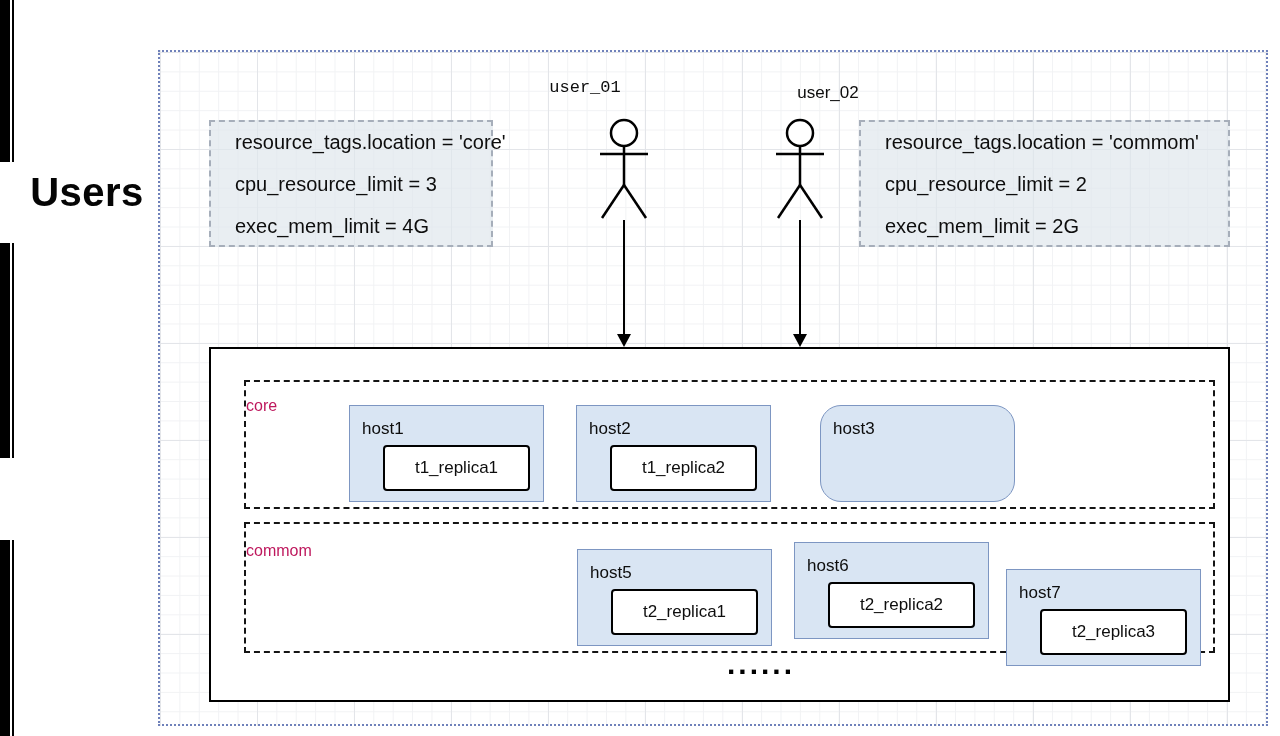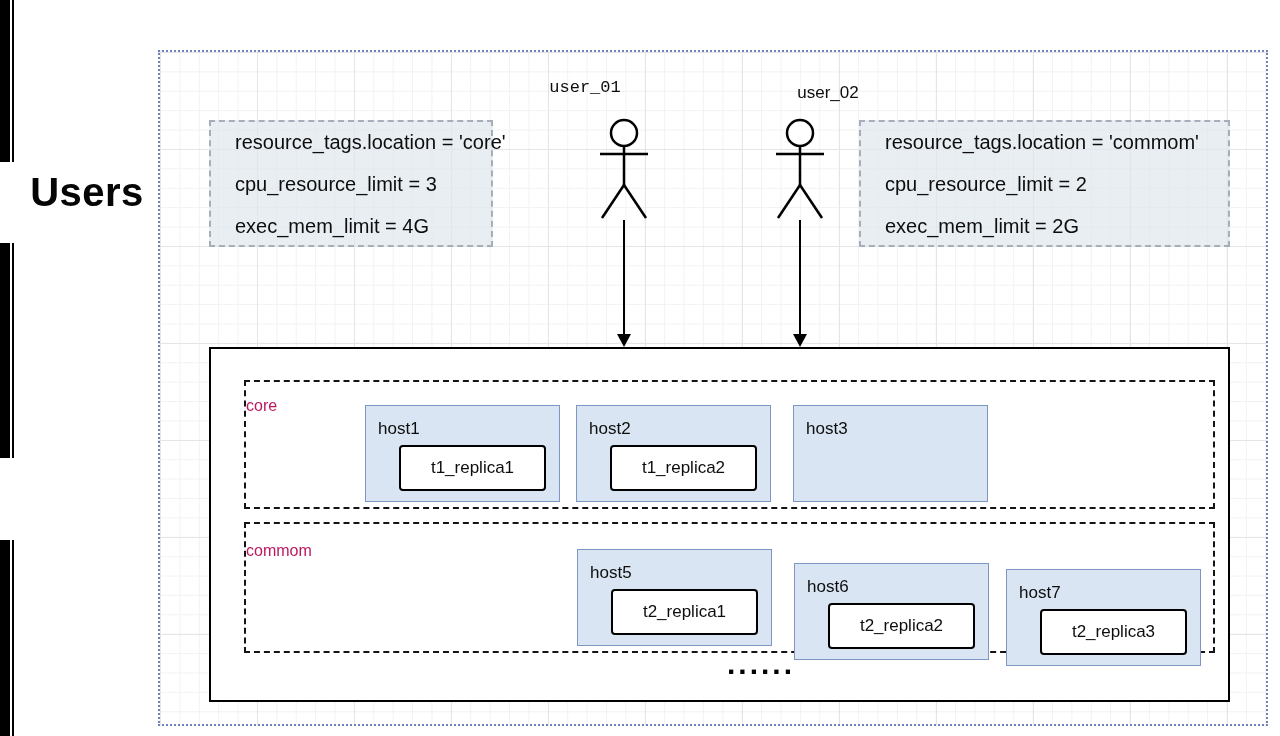--- a/index.html
+++ b/index.html
@@ -57,23 +57,23 @@
   .zone-commom{top:173px;height:131px;}
   .zone-label{position:absolute;left:0;top:15px;font-size:16px;color:#be185d;}
   .zone-commom .zone-label{top:18px;}
 
   .host{position:absolute;width:195px;height:97px;box-sizing:border-box;
         background:#d9e5f3;border:1.5px solid #7d96c2;}
   .host-label{position:absolute;left:12px;top:13px;font-size:17px;color:#0d0d0d;}
   .replica{position:absolute;left:33px;top:39px;width:147px;height:46px;
            box-sizing:border-box;background:#fff;border:2px solid #000;border-radius:4px;
            display:flex;align-items:center;justify-content:center;font-size:17px;color:#0d0d0d;}
-  .host-1{left:119px;top:23px;} .host-2{left:330px;top:23px;} .host-3{left:547px;top:23px;}
+  .host-1{left:103px;top:23px;} .host-2{left:330px;top:23px;} .host-3{left:574px;top:23px;border-radius:21px;}
   .host-4{left:105px;top:25px;} .host-5{left:331px;top:25px;}
-  .host-6{left:548px;top:39px;} .host-7{left:760px;top:21px;margin-top:24px;}
+  .host-6{left:548px;top:18px;} .host-7{left:760px;top:21px;margin-top:24px;}
 
   .dots{position:absolute;left:470px;top:298px;width:160px;text-align:center;
         font-size:30px;font-weight:bold;letter-spacing:3px;color:#000;}
 </style>
 </head>
 <body>
 
 <div class="stage">
 
   <div class="bar bar-a"></div>

